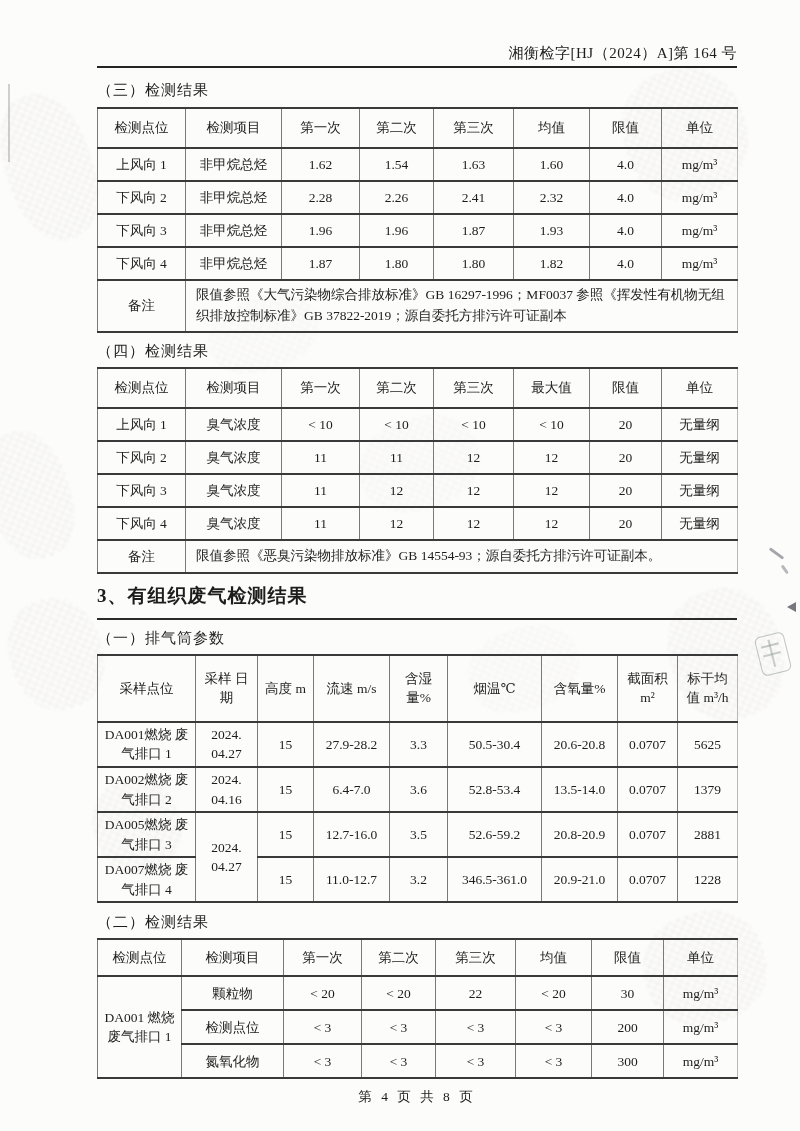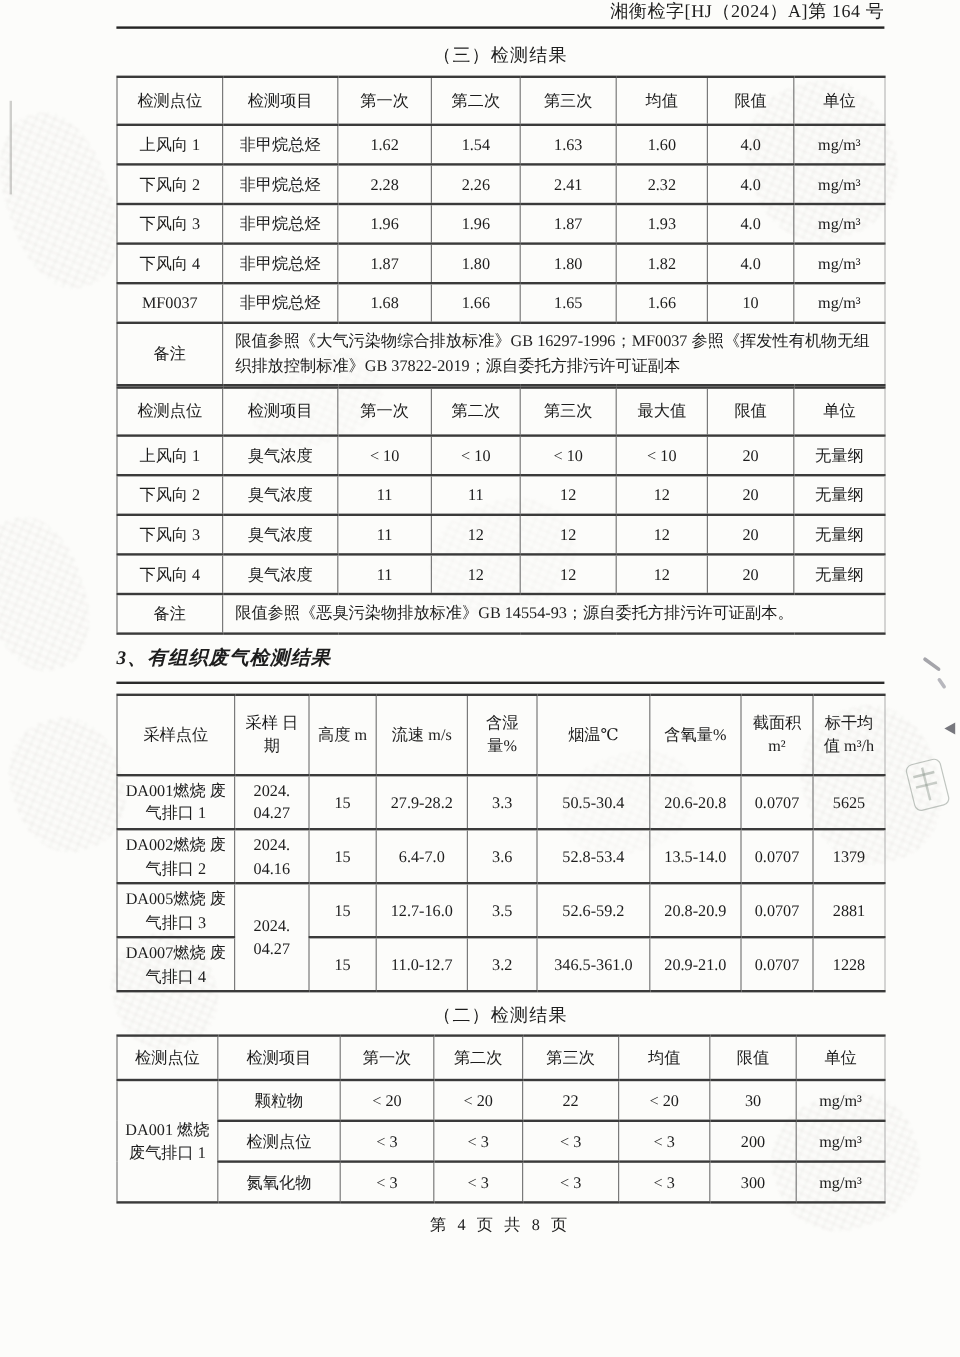--- a/index.html
+++ b/index.html
@@ -3,32 +3,32 @@
 <meta charset="utf-8">
 <style>
   html,body { margin:0; padding:0; background:#e8e8e8; }
   .page {
     position:relative; width:800px; height:1131px; margin:0 auto;
     background:#fcfcfa; overflow:hidden;
     font-family:"Liberation Serif","DejaVu Serif",serif; color:#1d1d1d;
   }
   .content { position:absolute; left:97px; top:0; width:640px; }
 
-  .doc-ref { text-align:right; font-size:15px; letter-spacing:.5px; }
+  .doc-ref { padding-top:44px; text-align:right; font-size:15px; letter-spacing:.5px; }
   .header-rule { border-bottom:2.5px solid #242424; margin-top:3px; }
 
-  .tbl-title { text-align:center; font-size:15px; letter-spacing:1px; }
+  .tbl-title { text-align:left; font-size:15px; letter-spacing:1px; }
   .tt3 { margin:13px 0 7px; }
   .tt4 { margin:9px 0 6px; }
   .tt1 { margin:9px 0 6px; }
   .tt2 { margin:10px 0 6px;font-family:Liberation Mono, monospace; }
 
   .section-heading {
-    margin:9px 0 8px; font-size:16px; font-weight:bold; letter-spacing:1px;
-    border-bottom:2.5px solid #2b2b2b; padding-bottom:9px;font-style:italic;
+    margin:9px 0 8px; font-size:19px; font-weight:bold; letter-spacing:1px;
+    border-bottom:2.5px solid #2b2b2b; padding-bottom:9px;
   }
 
   table { border-collapse:collapse; table-layout:fixed; width:640px; font-size:13.5px; }
   th,td {
     border-left:1px solid #7a7a7a; border-right:1px solid #7a7a7a;
     border-top:2px solid #3a3a3a; border-bottom:2px solid #3a3a3a;
     text-align:center; vertical-align:middle; padding:2px 3px;
     font-weight:normal; line-height:1.45; word-break:normal; overflow:hidden;
   }
   th:last-child, td:last-child { border-right:1px solid #b9b9b9; }
@@ -152,37 +152,28 @@
         <tr>
           <td>下风向 4</td>
           <td>非甲烷总烃</td>
           <td>1.87</td>
           <td>1.80</td>
           <td>1.80</td>
           <td>1.82</td>
           <td>4.0</td>
           <td>mg/m³</td>
         </tr>
-        <tr>
-          <td>MF0037</td>
-          <td>非甲烷总烃</td>
-          <td>1.68</td>
-          <td>1.66</td>
-          <td>1.65</td>
-          <td>1.66</td>
-          <td>10</td>
-          <td>mg/m³</td>
-        </tr>
         <tr class="note-row-tall">
           <td>备注</td>
           <td class="note-cell" colspan="7">限值参照《大气污染物综合排放标准》GB 16297-1996；MF0037 参照《挥发性有机物无组织排放控制标准》GB 37822-2019；源自委托方排污许可证副本</td>
         </tr>
       </tbody>
     </table>
 
+    <div class="tbl-title tt4">（四）检测结果</div>
     <table class="t8">
       <colgroup>
           <col style="width:88px">
           <col style="width:96px">
           <col style="width:78px">
           <col style="width:74px">
           <col style="width:80px">
           <col style="width:76px">
           <col style="width:72px">
           <col style="width:76px">
@@ -242,20 +233,21 @@
         </tr>
         <tr class="note-row-short">
           <td>备注</td>
           <td class="note-cell" colspan="7">限值参照《恶臭污染物排放标准》GB 14554-93；源自委托方排污许可证副本。</td>
         </tr>
       </tbody>
     </table>
 
     <div class="section-heading">3、有组织废气检测结果</div>
 
+    <div class="tbl-title tt1">（一）排气筒参数</div>
     <table class="stack-tbl">
       <colgroup>
           <col style="width:98px">
           <col style="width:62px">
           <col style="width:56px">
           <col style="width:76px">
           <col style="width:58px">
           <col style="width:94px">
           <col style="width:76px">
           <col style="width:60px">

